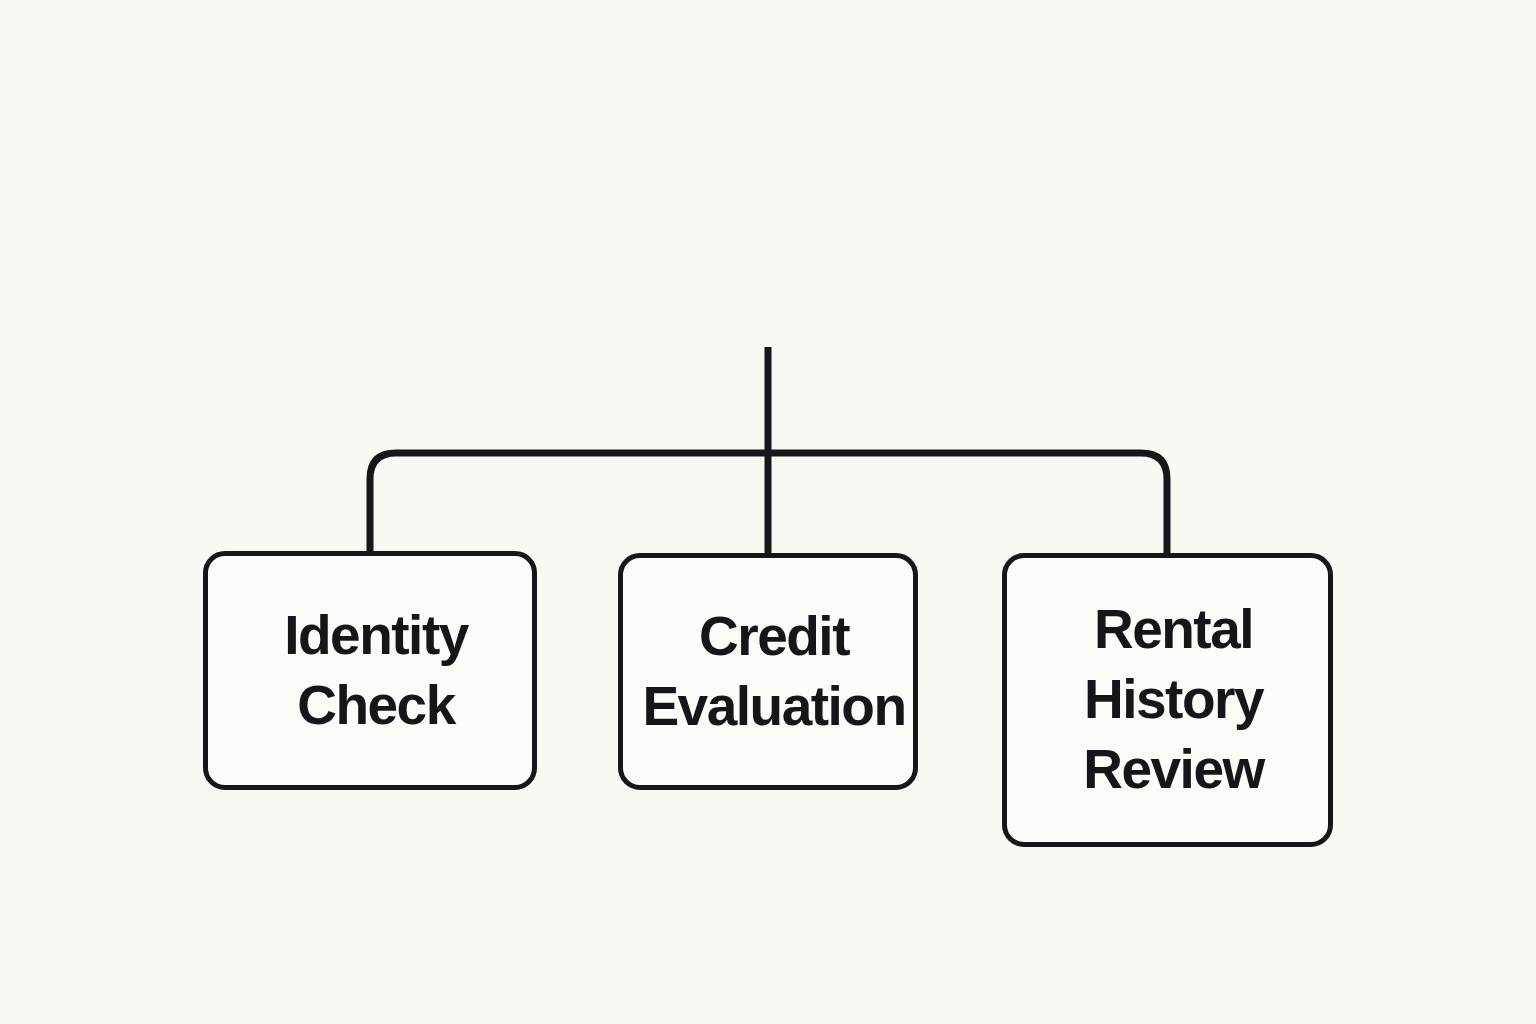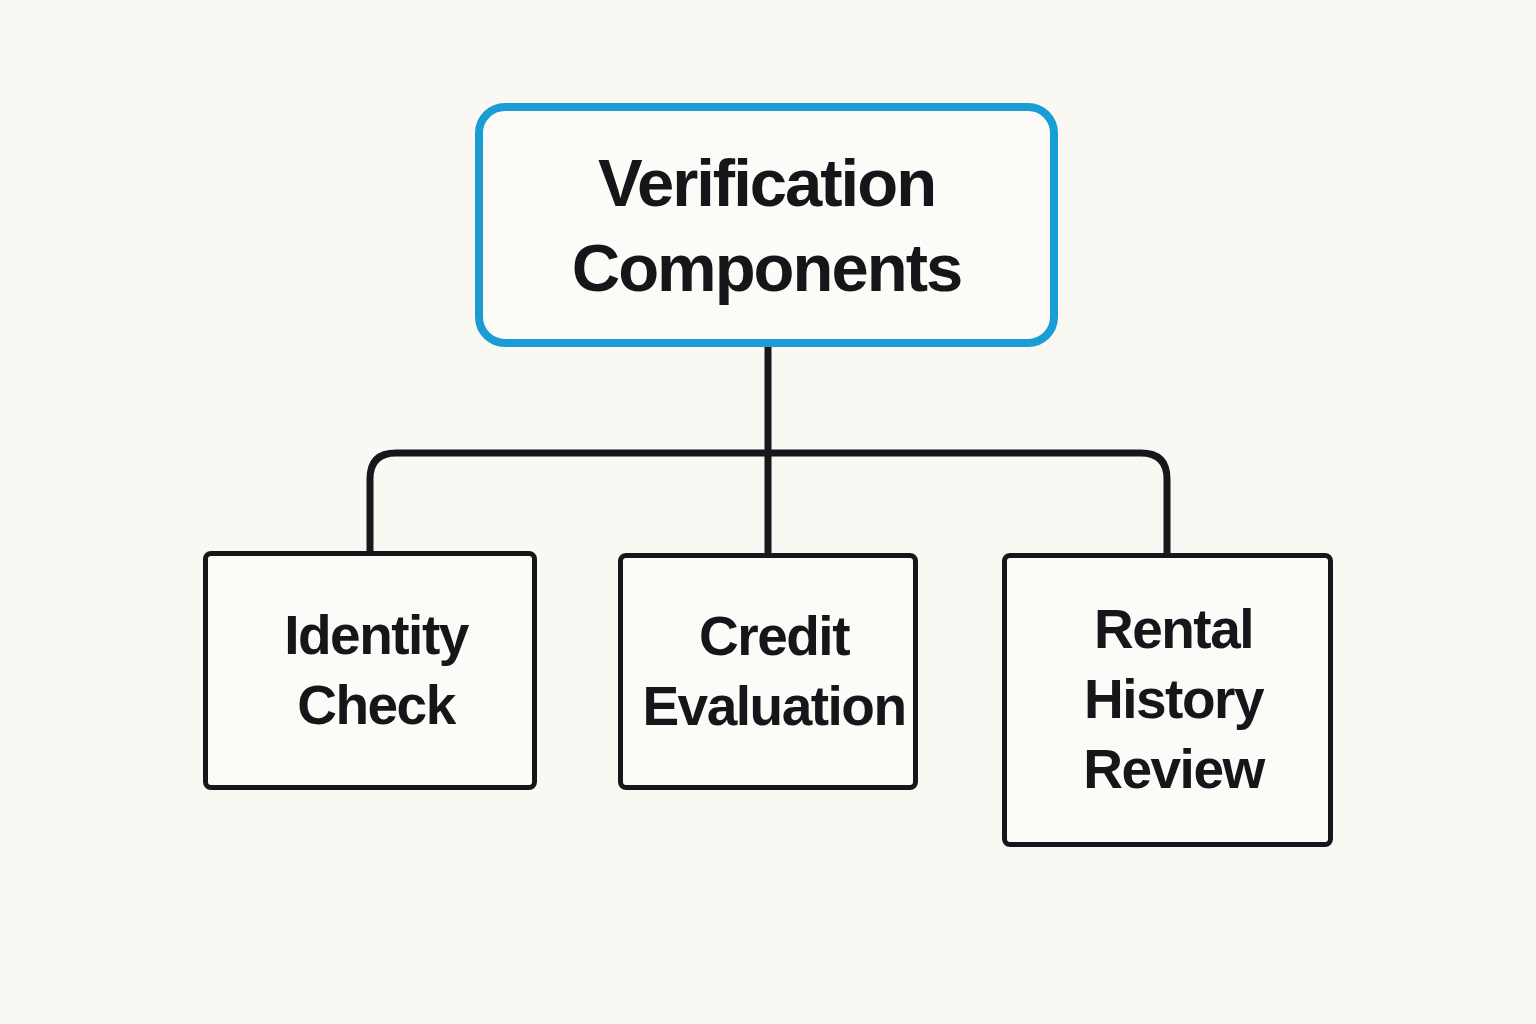--- a/index.html
+++ b/index.html
@@ -49,21 +49,21 @@
   .node-root {
     left: 475px; top: 103px;
     width: 583px; height: 244px;
     border: 8px solid var(--accent-blue);
     border-radius: 30px;
     font-size: 67px;
     letter-spacing: -2px;
   }
   .node-child {
     border: 5px solid var(--node-border);
-    border-radius: 8px;
+    border-radius: 22px;
     font-size: 55px;
     letter-spacing: -1.5px;
     padding-left: 12px;
   }
   .node-child-1 {
     left: 203px; top: 551px;
     width: 334px; height: 239px;
   }
   .node-child-2 {
     left: 618px; top: 553px;
@@ -79,24 +79,20 @@
 
 <div class="canvas">
 
   <svg class="connectors" viewBox="0 0 1536 1024" xmlns="http://www.w3.org/2000/svg" aria-hidden="true">
 
     <path class="connector-path" d="M 768 347 L 768 553"></path>
 
     <path class="connector-path" d="M 370 553 L 370 479 Q 370 453 396 453 L 1141 453 Q 1167 453 1167 479 L 1167 553"></path>
   </svg>
 
-  <div class="node node-root">
-    <span>Verification
-Components</span>
-  </div>
 
   <div class="node node-child node-child-1">
     <span>Identity
 Check</span>
   </div>
 
   <div class="node node-child node-child-3">
     <span>Rental
 History
 Review</span>

